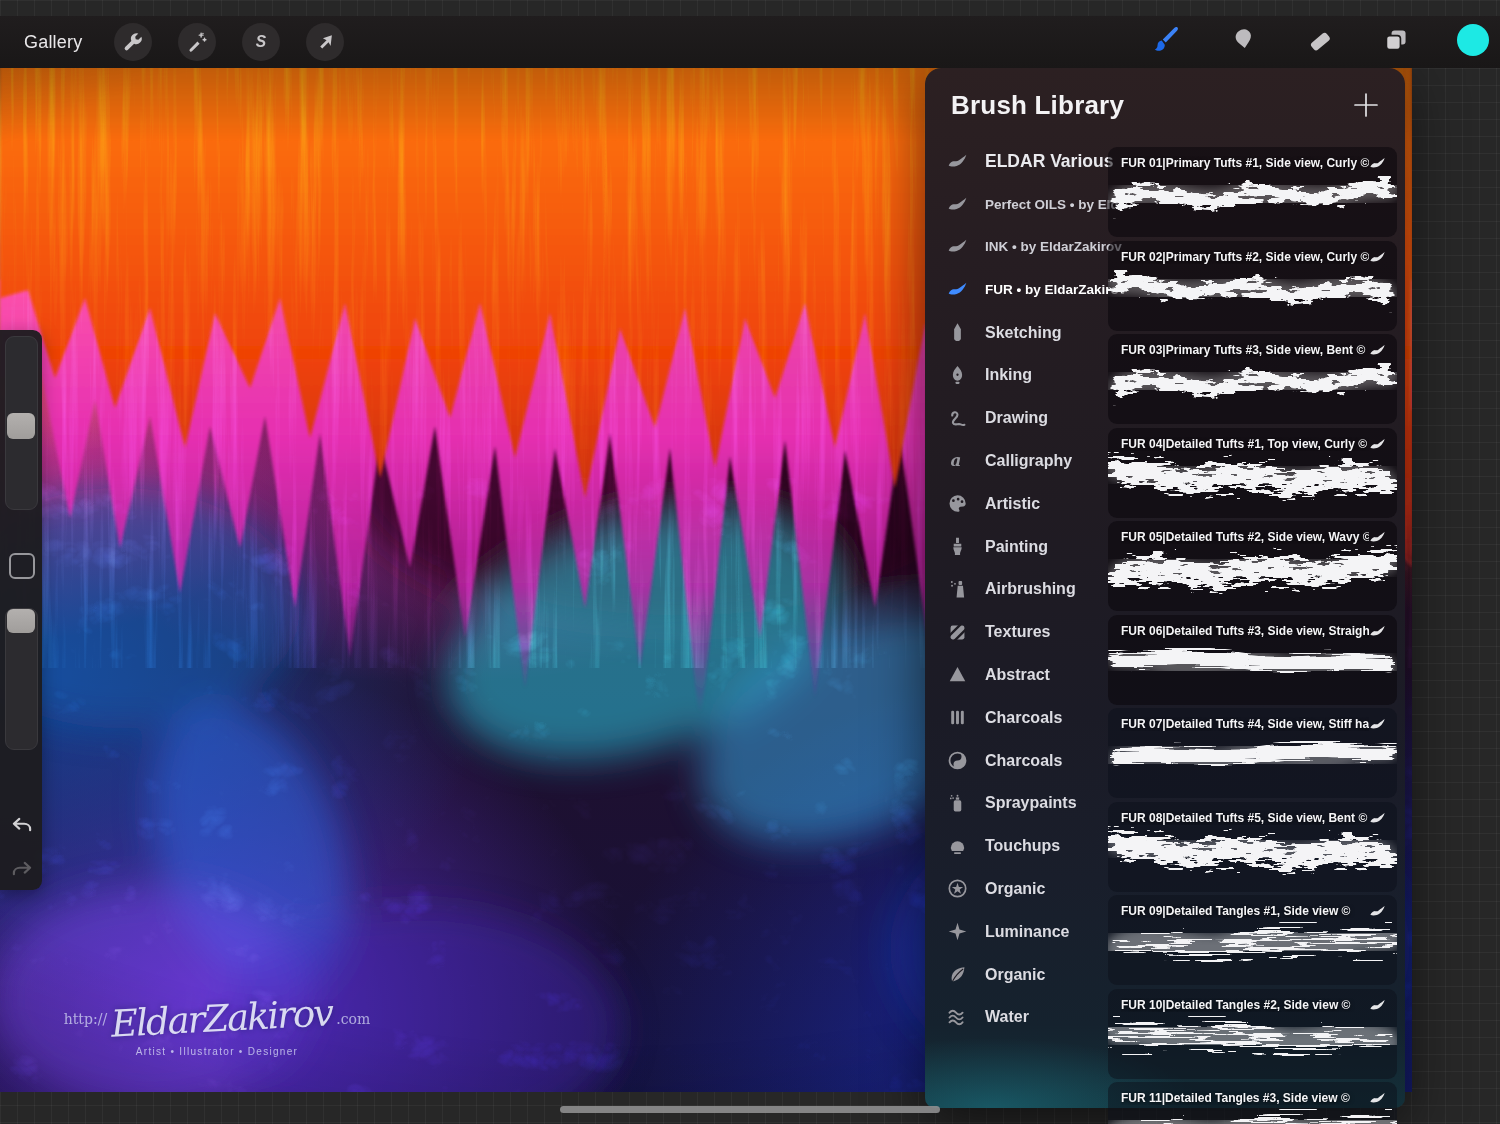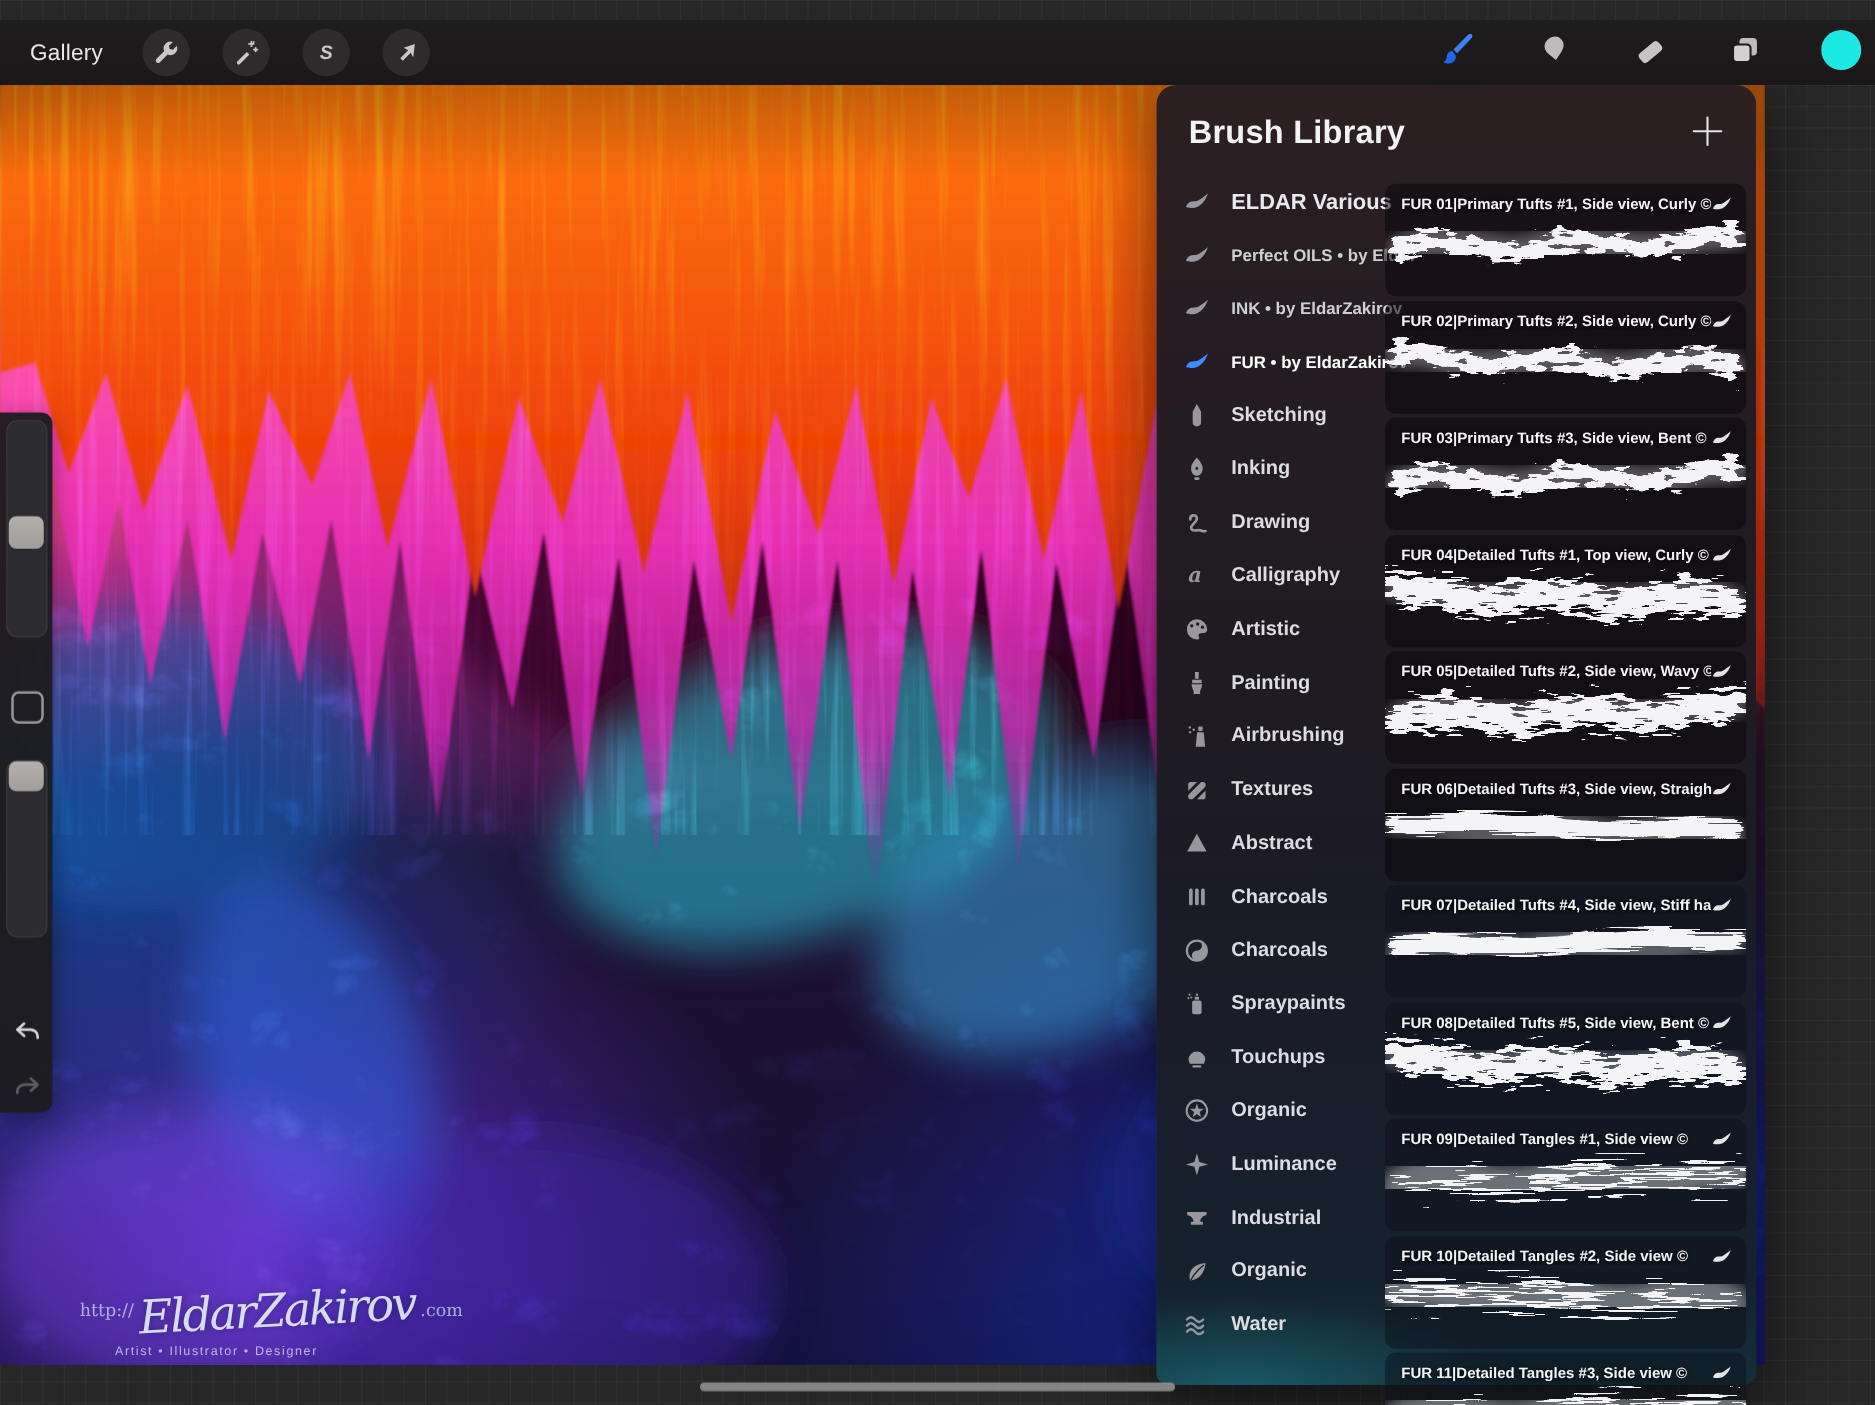--- a/index.html
+++ b/index.html
@@ -51,21 +51,21 @@
   }
   .spikes-layer,.streaks-top,.streaks-bottom{position:absolute;left:0;top:0;}
   .streaks-top{mix-blend-mode:overlay;opacity:.6;}
   .streaks-bottom{mix-blend-mode:overlay;opacity:.55;top:430px;}
   .vignette{
     position:absolute;inset:0;pointer-events:none;
     background:
       linear-gradient(180deg, rgba(0,0,0,.3), rgba(0,0,0,0) 9%),
       radial-gradient(125% 95% at 44% 46%, rgba(0,0,0,0) 52%, rgba(4,0,10,.55) 100%);
   }
-  .watermark{position:absolute;left:92px;top:982px;width:250px;color:rgba(236,240,252,.85);pointer-events:none;}
+  .watermark{position:absolute;left:92px;top:952px;width:250px;text-align:center;color:rgba(236,240,252,.85);pointer-events:none;}
   .wm-line1{display:flex;align-items:center;justify-content:center;gap:4px;}
   .wm-prefix,.wm-suffix{font-family:"DejaVu Serif",serif;font-size:14px;color:rgba(220,226,246,.7);}
   .wm-sig{
     font-family:"DejaVu Serif",serif;font-style:italic;font-size:37px;line-height:1;
     letter-spacing:-2px;transform:rotate(-3deg);color:rgba(238,242,252,.88);
     text-shadow:0 0 6px rgba(20,30,80,.5);
   }
   .wm-sub{margin-top:9px;font-size:10px;letter-spacing:1.3px;color:rgba(225,232,250,.72);}
 
   
@@ -531,26 +531,20 @@
         <span class="cat-label">Organic</span>
       </div>
 
       <div class="cat-item">
         <svg class="cat-icon" viewBox="0 0 20 20">
           <use href="#i-sparkle"></use>
         </svg>
         <span class="cat-label">Luminance</span>
       </div>
 
-      <div class="cat-item">
-        <svg class="cat-icon" viewBox="0 0 20 20">
-          <use href="#i-anvil"></use>
-        </svg>
-        <span class="cat-label">Industrial</span>
-      </div>
 
       <div class="cat-item">
         <svg class="cat-icon" viewBox="0 0 20 20">
           <use href="#i-leaf"></use>
         </svg>
         <span class="cat-label">Organic</span>
       </div>
 
       <div class="cat-item">
         <svg class="cat-icon" viewBox="0 0 20 20">

